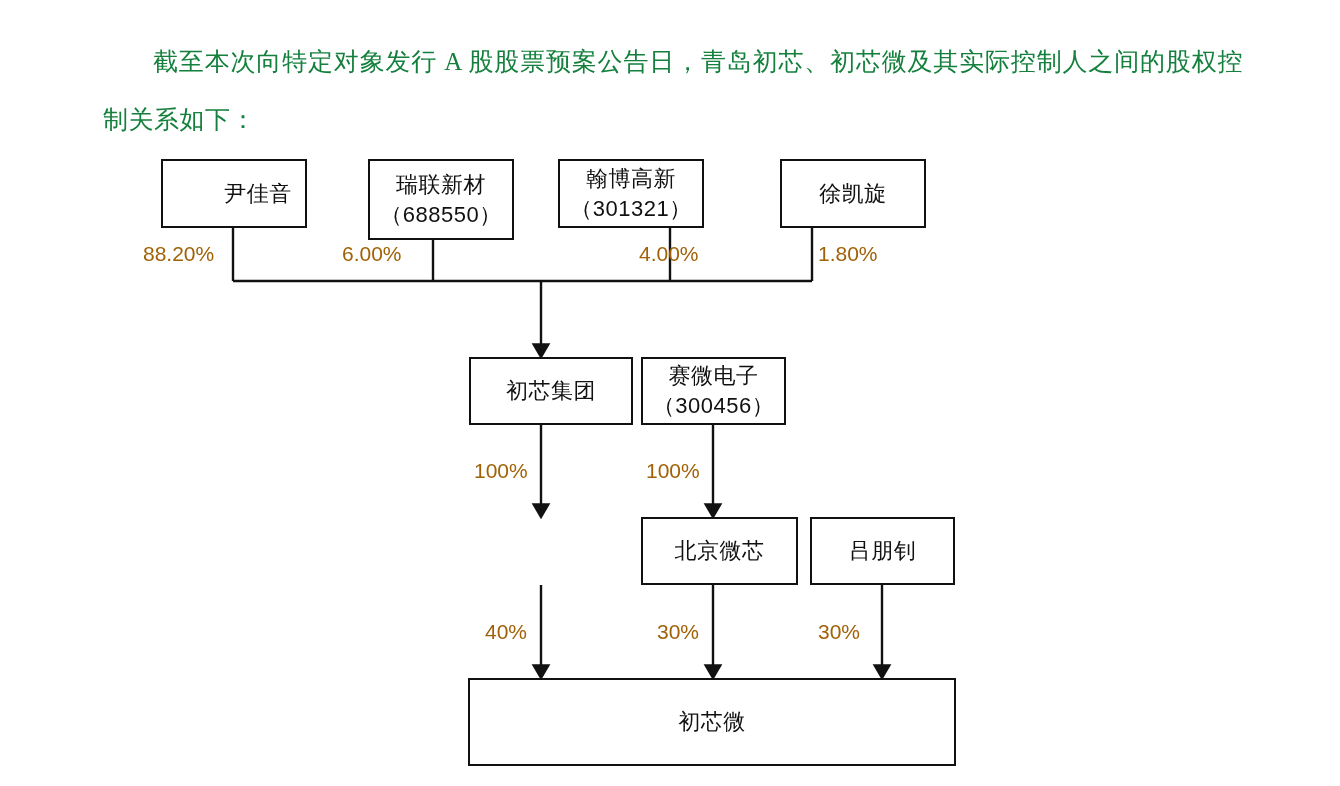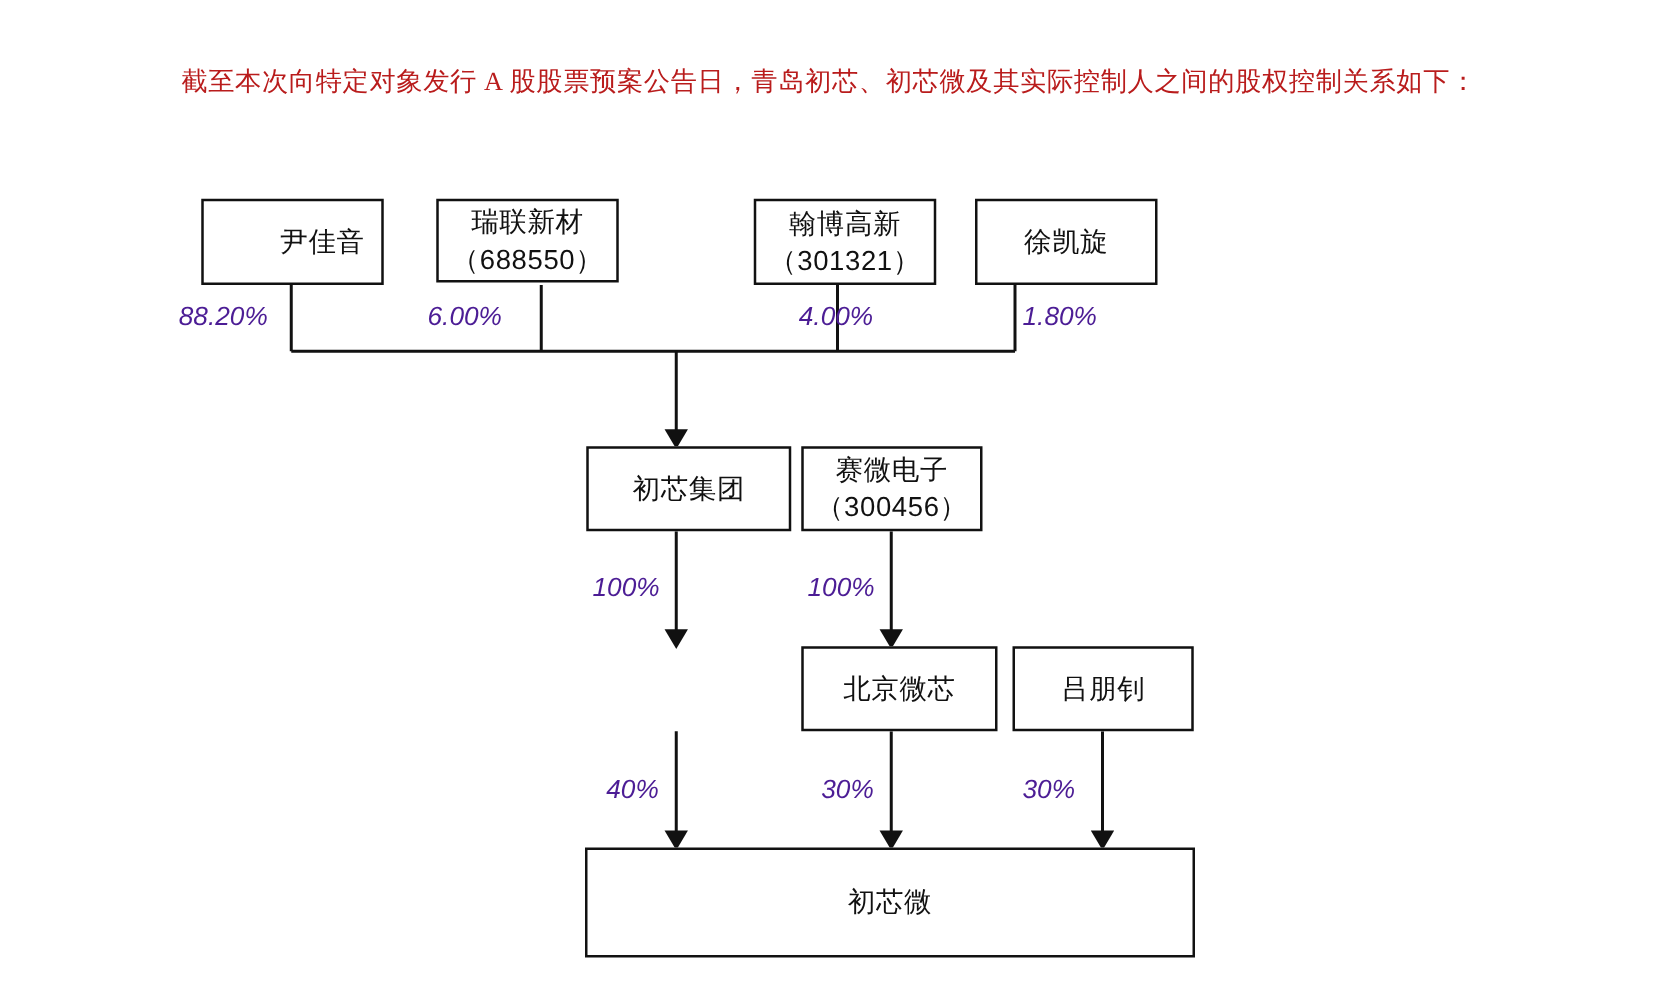--- a/index.html
+++ b/index.html
@@ -15,26 +15,26 @@
     color: #000000;
     overflow: hidden;
   }
 
   
   #intro-paragraph {
     position: absolute;
     left: 103px;
     top: 8px;
     width: 1140px;
-    font-size: 21px;
-    line-height: 72px;
+    font-size: 25px;
+    line-height: 58px;
     text-align: justify;
     text-indent: 2em;
     letter-spacing: 0.5px;
-    color: #b91c1c;
+    color: #15803d;
   }
 
   
   #org-chart {
     position: absolute;
     left: 0;
     top: 0;
     width: 1340px;
     height: 786px;
   }
@@ -62,23 +62,22 @@
   .node-box .node-label {
     display: block;
     white-space: pre-line;
   }
 
   .edge-label {
     position: absolute;
     font-family: "Liberation Sans", "DejaVu Sans", sans-serif;
     font-size: 21px;
     line-height: 21px;
-    color: #4c1d95;
+    color: #a16207;
     white-space: nowrap;
-    font-style: italic;
   }
 </style>
 </head>
 <body>
 
 <p id="intro-paragraph">截至本次向特定对象发行 A 股股票预案公告日，青岛初芯、初芯微及其实际控制人之间的股权控制关系如下：</p>
 
 <div id="org-chart">
 
   <svg viewBox="0 0 1340 786" aria-hidden="true">
@@ -105,26 +104,26 @@
       <path d="M541,585 L541,672" marker-end="url(#arrowhead)"></path>
       <path d="M713,585 L713,672" marker-end="url(#arrowhead)"></path>
       <path d="M882,585 L882,672" marker-end="url(#arrowhead)"></path>
     </g>
   </svg>
 
   <div class="node-box" style="left:161px; top:159px; width:146px; height:69px;padding-left:48px;">
     <span class="node-label">尹佳音</span>
   </div>
 
-  <div class="node-box" style="left:349px; top:159px; width:146px; height:67px;">
+  <div class="node-box" style="left:368px; top:159px; width:146px; height:81px;">
     <span class="node-label">瑞联新材
 （688550）</span>
   </div>
 
-  <div class="node-box" style="left:558px; top:159px; width:146px; height:69px;margin-left:45px;">
+  <div class="node-box" style="left:558px; top:159px; width:146px; height:69px;">
     <span class="node-label">翰博高新
 （301321）</span>
   </div>
 
   <div class="node-box" style="left:740px; top:159px; width:146px; height:69px;margin-left:40px;">
     <span class="node-label">徐凯旋</span>
   </div>
 
   <div class="node-box" style="left:469px; top:357px; width:164px; height:68px;justify-content:center;">
     <span class="node-label">初芯集团</span>

